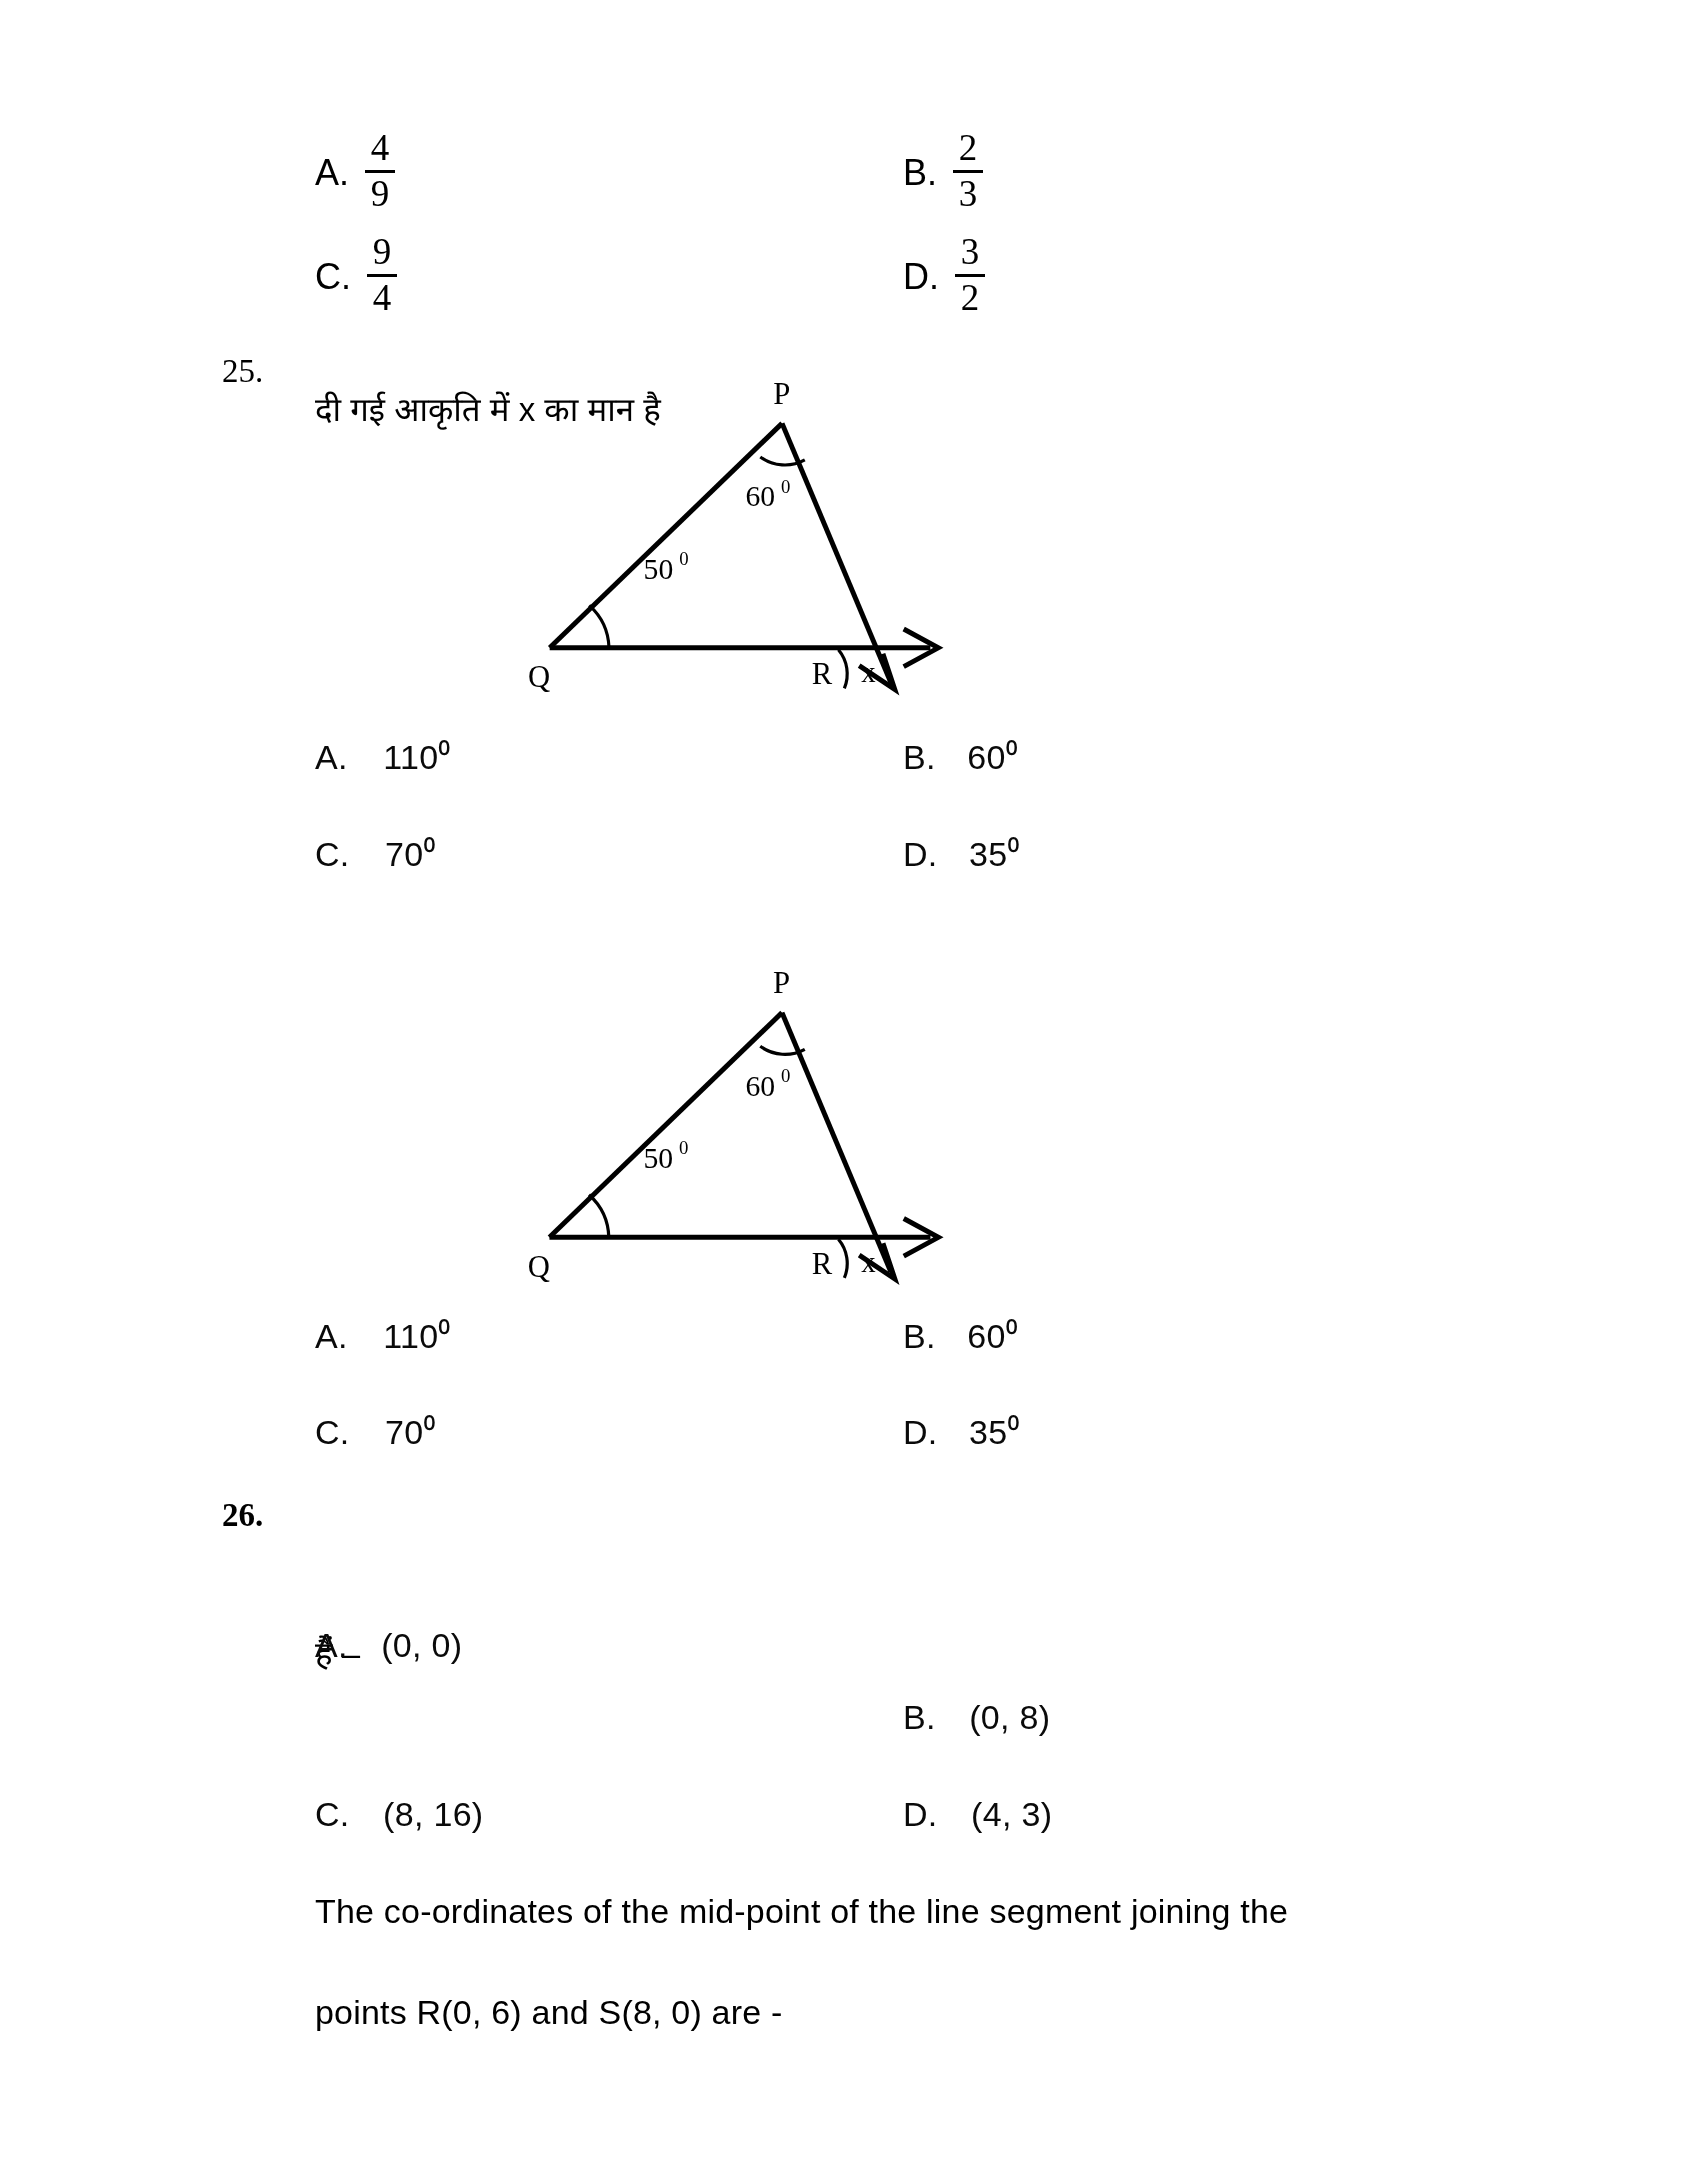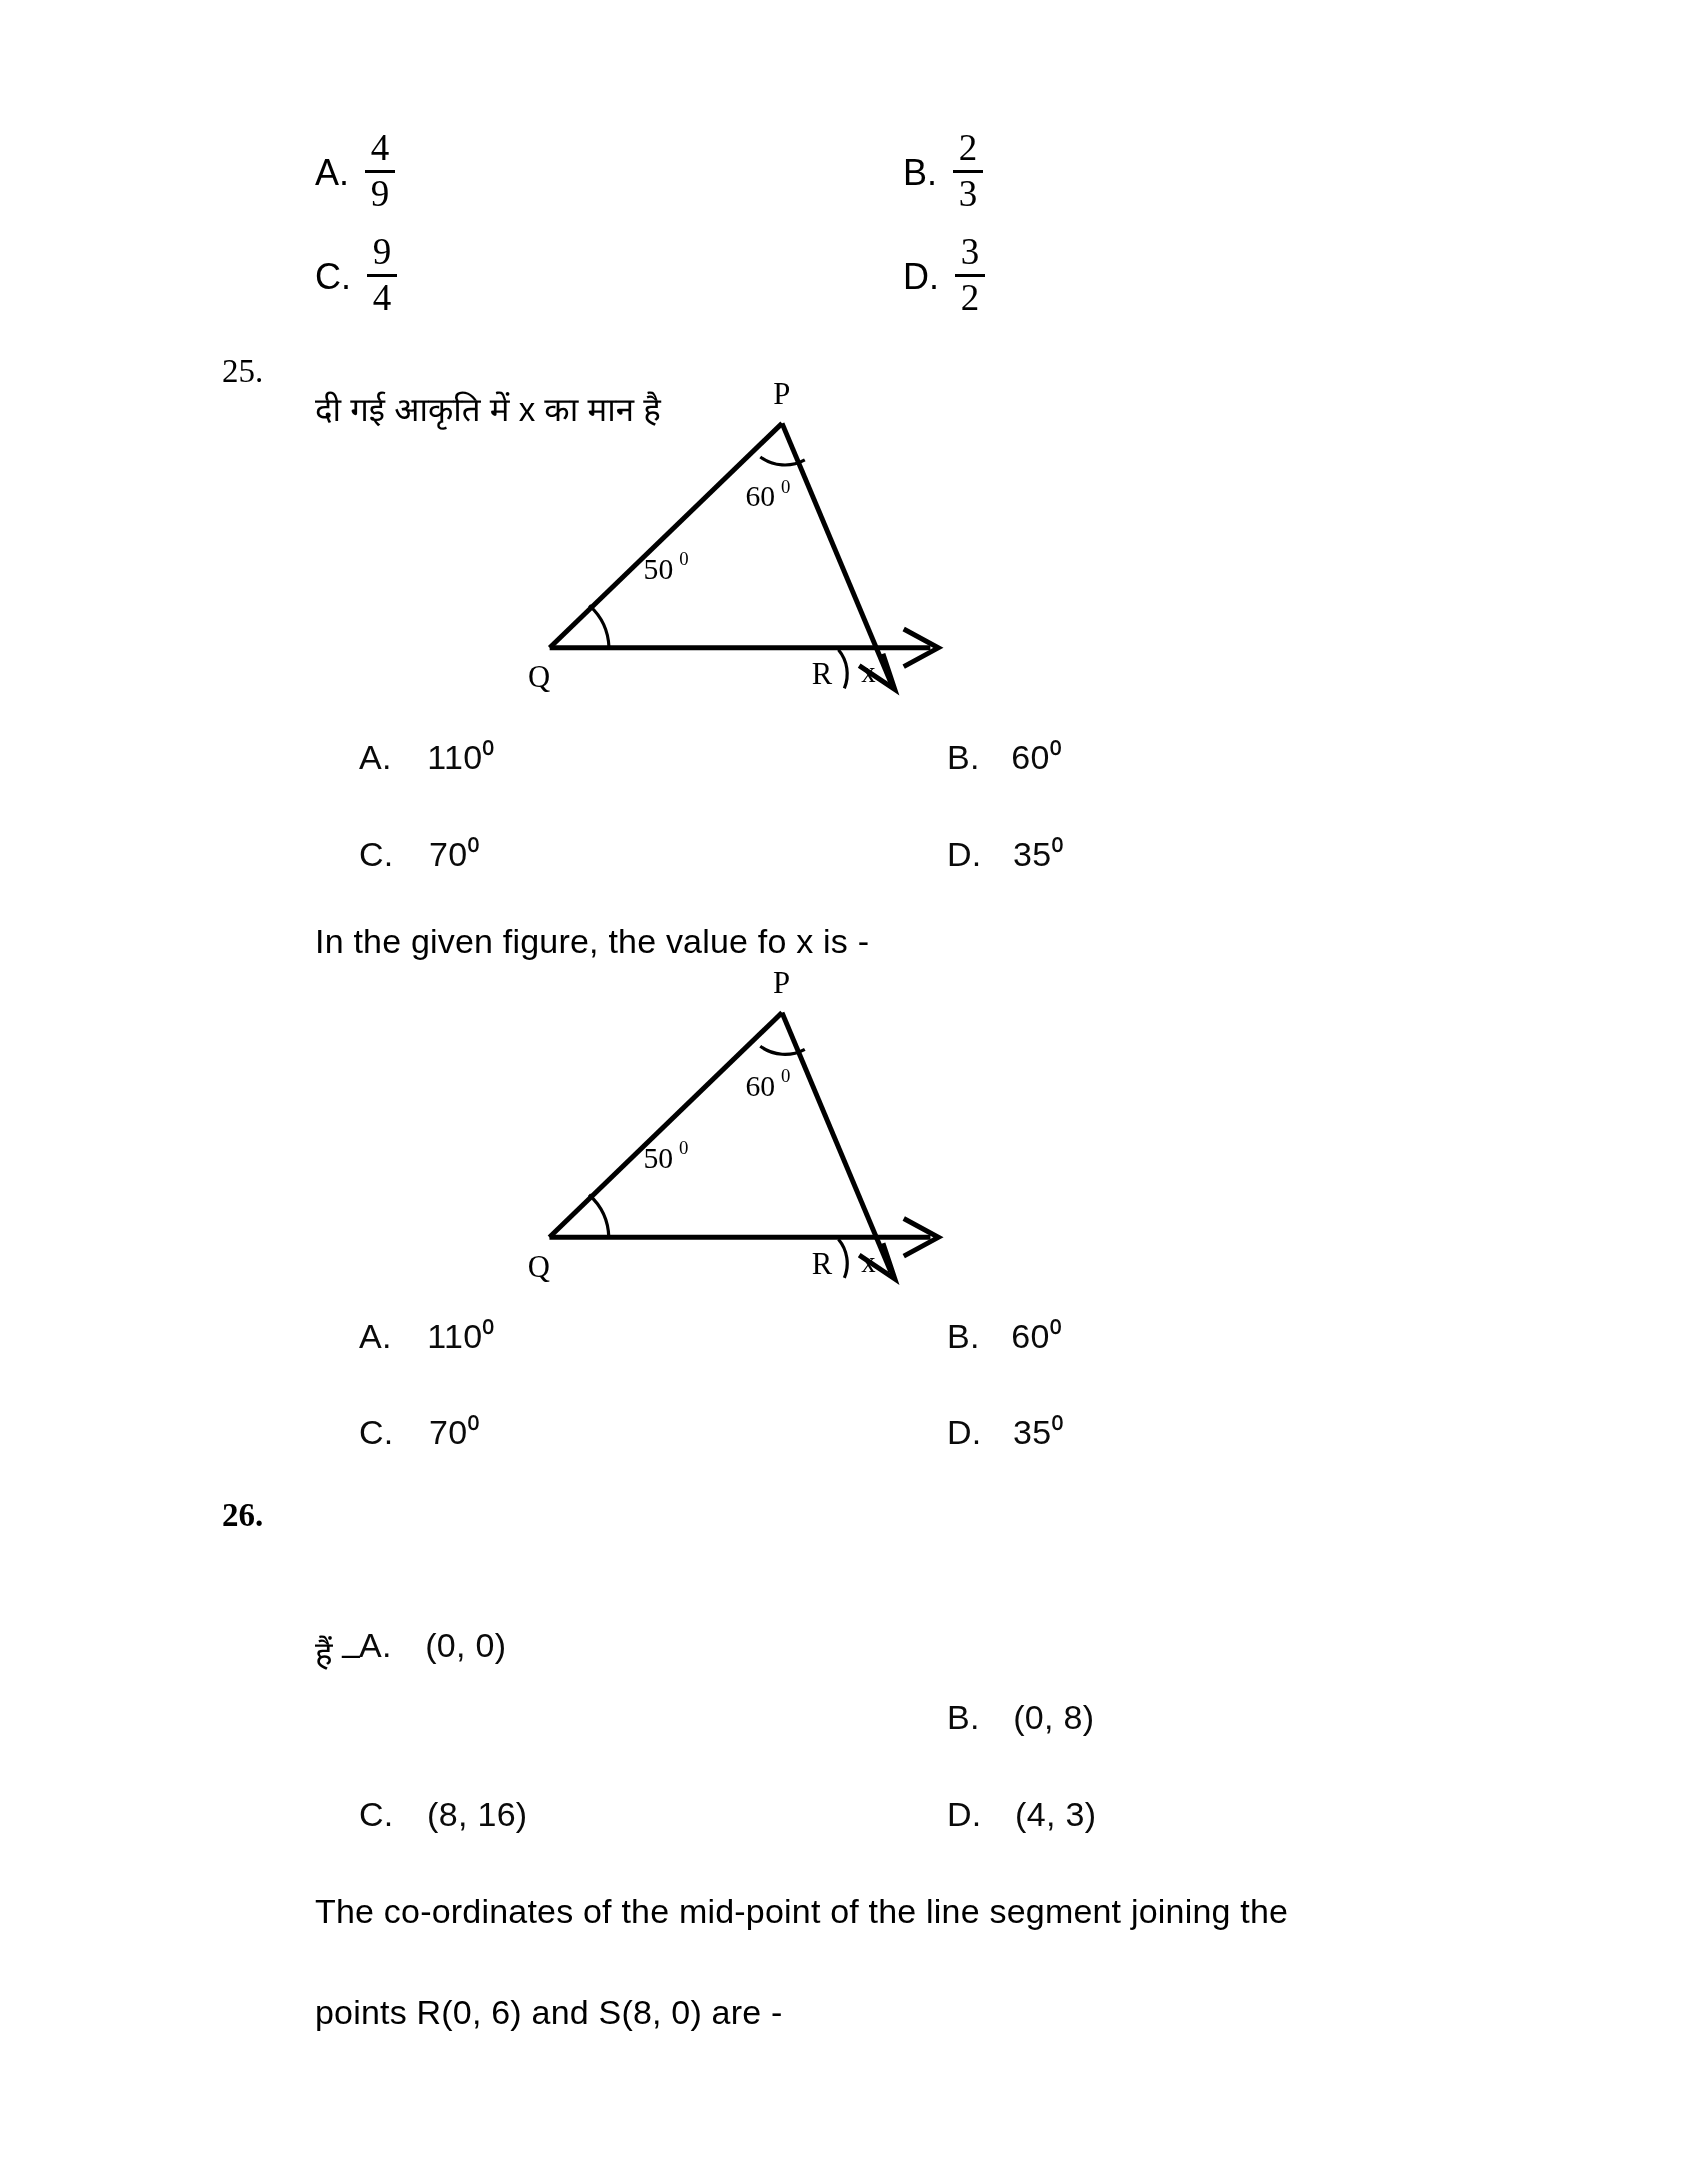--- a/index.html
+++ b/index.html
@@ -15,21 +15,21 @@
   }
 
   .page {
     position: relative;
     width: 1683px;
     height: 2178px;
     padding: 0;
   }
 
   
-  .abs { position: absolute; margin-left: 44px; }
+  .abs { position: absolute; }
 
   .opt-label {
     font-family: "Liberation Sans", sans-serif;
     font-size: 34px;
     color: #0a0a0a;
     white-space: nowrap;
     letter-spacing: 0.3px;
   }
 
   
@@ -179,21 +179,20 @@
     <span>C.</span>
     <span style="display:inline-block;width:16px"></span>
     <span>70⁰</span>
   </div>
   <div class="opt-label abs" style="left:903px; top:830px;">
     <span>D.</span>
     <span style="display:inline-block;width:12px"></span>
     <span>35⁰</span>
   </div>
 
-  <div class="english" style="left:315px; top:919px;">In the given figure, the value fo x is -</div>
 
   <div class="figure" style="left:495px; top:955px;">
     <svg width="673" height="337" viewBox="0 0 680 340" xmlns="http://www.w3.org/2000/svg">
       <line x1="55" y1="285" x2="290" y2="58" stroke="#000" stroke-width="5"></line>
       <line x1="290" y1="58" x2="400" y2="320" stroke="#000" stroke-width="5"></line>
       <line x1="55" y1="285" x2="440" y2="285" stroke="#000" stroke-width="5"></line>
       <path d="M 413 266 L 448 285 L 413 304" fill="none" stroke="#000" stroke-width="5" stroke-linejoin="miter"></path>
       <path d="M 368 303 L 404 327 L 392 291" fill="none" stroke="#000" stroke-width="5" stroke-linejoin="miter"></path>
       <path d="M 268 92 A 42 42 0 0 0 313 95" fill="none" stroke="#000" stroke-width="3.2"></path>
       <path d="M 115 285 A 60 60 0 0 0 95 242" fill="none" stroke="#000" stroke-width="3.2"></path>

